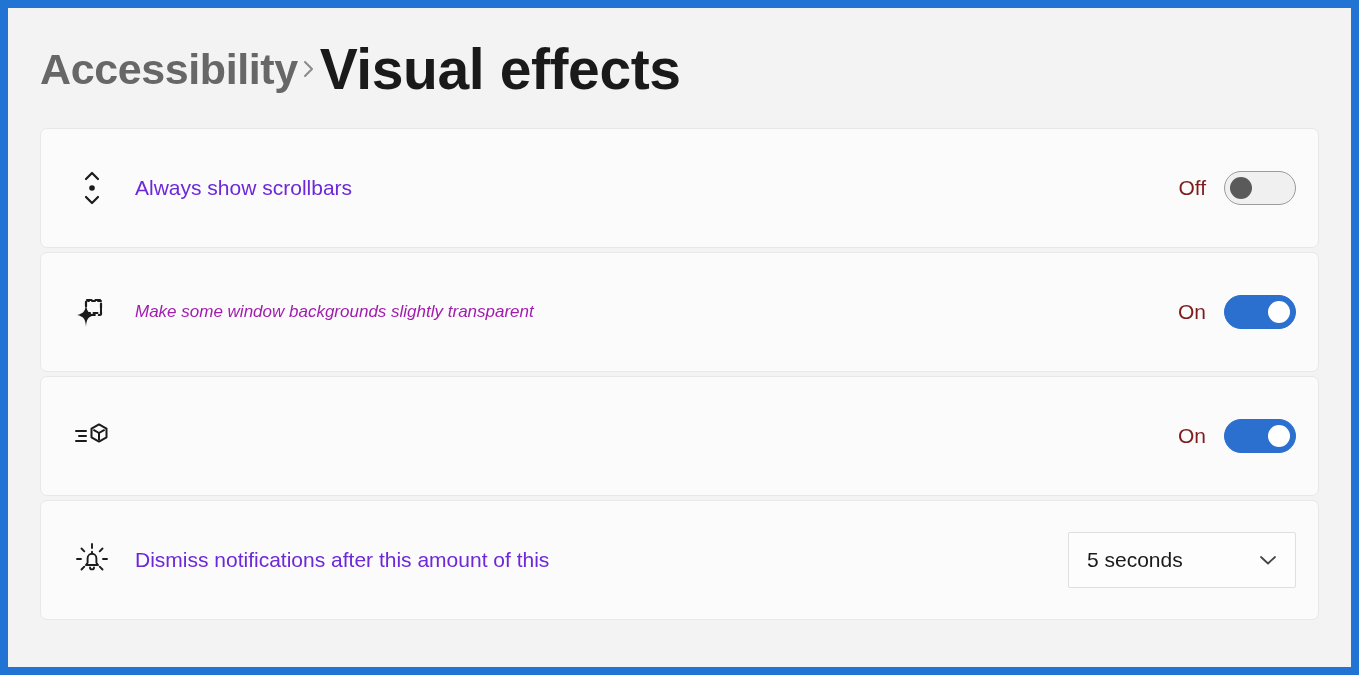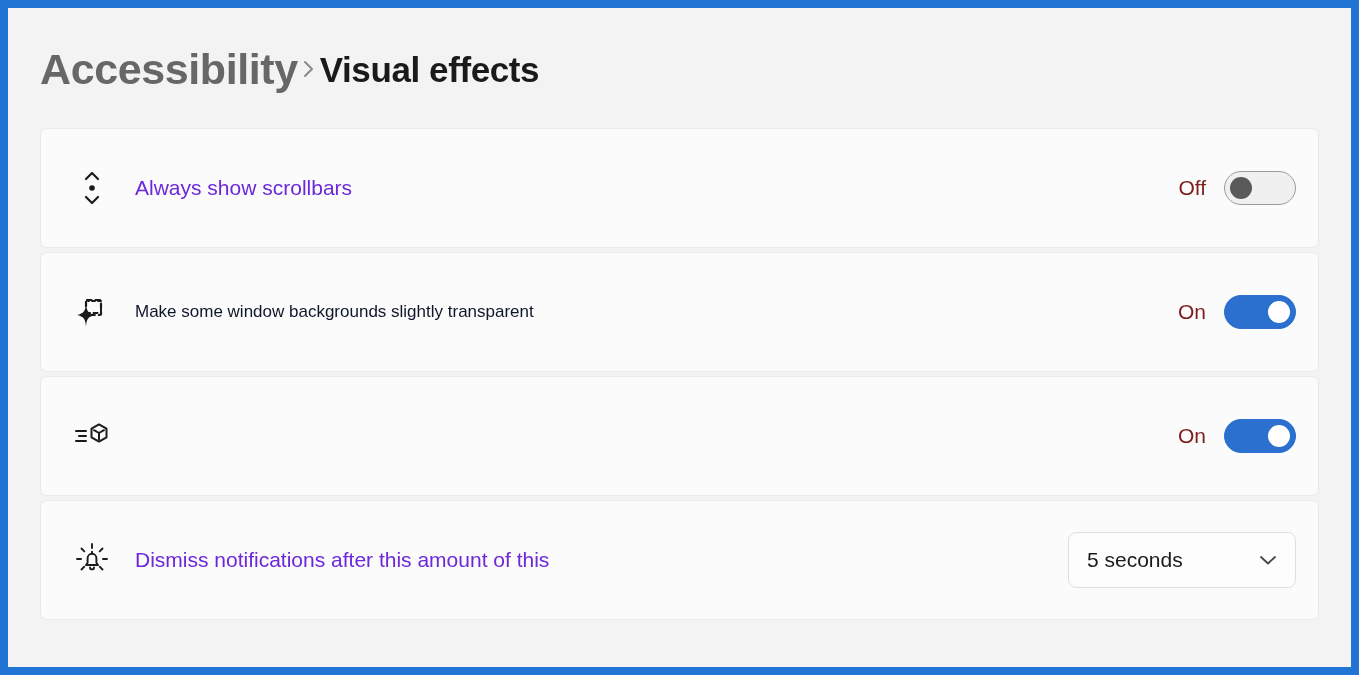--- a/index.html
+++ b/index.html
@@ -40,21 +40,21 @@
   }
   .crumb-sep {
     display: inline-flex;
     align-items: center;
     justify-content: center;
     color: #8a8a8a;
     width: 22px;
     height: 36px;
   }
   .crumb-current {
-    font-size: 35px;
+    font-size: 57px;
     font-weight: 600;
     color: #1a1a1a;
     letter-spacing: -0.4px;
     line-height: 1;
   }
 
   
   .cards {
     padding: 24px 32px 0 32px;
     display: flex;
@@ -93,23 +93,24 @@
     padding-left: 10px;
   }
   .card-title {
     font-size: 21px;
     color: #6d28d9;
     line-height: 1.2;
     font-weight: 400;
   }
   .card-desc {
     font-size: 17px;
-    color: #0f172a;
+    color: #a21caf;
     line-height: 1.25;
     font-weight: 400;
+    font-style: italic;
   }
 
   .card-control {
     display: flex;
     align-items: center;
     gap: 18px;
     margin-left: auto;
   }
 
   .state-label {
@@ -156,21 +157,21 @@
     border-radius: 50%;
     background: #ffffff;
   }
 
   
   .dropdown {
     min-width: 228px;
     height: 56px;
     background: #fdfdfd;
     border: 1px solid #dfdfdf;
-    border-radius: 8px;
+    border-radius: 2px;
     display: flex;
     align-items: center;
     justify-content: space-between;
     padding: 0 16px 0 18px;
     cursor: pointer;
   }
   .dropdown-value {
     font-size: 21px;
     color: #1a1a1a;
   }

